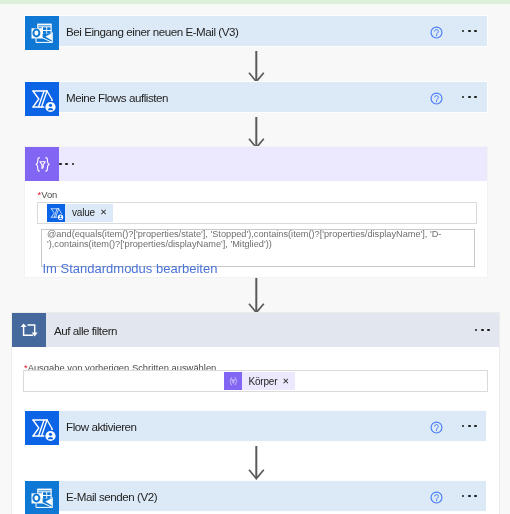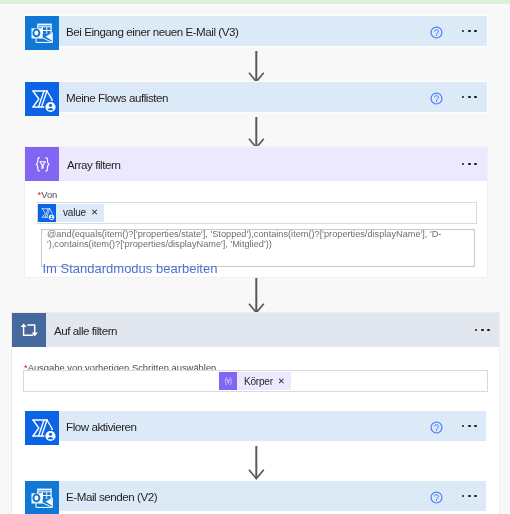--- a/index.html
+++ b/index.html
@@ -25,21 +25,21 @@
   .conn svg{display:block;}
 
   
   .xcard{position:absolute;background:#ffffff;box-shadow:0 0 0 1px #f2f2f2;}
   .xhead{display:flex;align-items:stretch;height:34px;background:#ece8fd;}
   .xtitle{flex:1;display:flex;align-items:center;padding-left:8px;font-size:11.6px;
           letter-spacing:-0.45px;color:#201f1e;}
   .req-label{font-size:9.4px;color:#4b4a48;line-height:11px;white-space:nowrap;}
   .req-label .star{color:#e81123;}
   .tokenfield{border:1px solid #dadada;background:#fff;height:22px;display:flex;align-items:center;
-              box-sizing:border-box;}
+              box-sizing:border-box;padding-left:9px;}
   .token{display:flex;align-items:center;height:18px;background:#dce9f8;}
   .token .tic{width:18px;height:18px;flex:0 0 18px;position:relative;}
   .token .tic svg{position:absolute;left:0;top:0;}
   .token .tlabel{font-size:10px;color:#201f1e;padding:0 5px 0 7px;letter-spacing:-0.2px;}
   .token .tx{font-size:8.5px;color:#201f1e;padding-right:6px;line-height:1;}
   .exprbox{border:1px solid #c9c9c9;background:#fff;box-sizing:border-box;font-size:9.2px;
            color:#6e6e6e;padding:0 3px 0 5px;line-height:10.8px;overflow:hidden;
            white-space:pre-wrap;word-break:break-all;}
   .stdlink{font-size:13px;color:#4a73d6;}
 
@@ -171,21 +171,20 @@
   </svg>
 </div>
 
 <div class="xcard" style="left:25px;top:147px;width:462px;height:130px;">
   <div class="xhead">
     <div class="icon-box" style="background:#8265f3;">
       <svg width="34" height="34" viewBox="0 0 34 34">
           <use href="#ic-filter"></use>
         </svg>
     </div>
-    <div class="xtitle">Array filtern</div>
     <div class="card-actions">
       <span class="dots">
           <i></i>
           <i></i>
           <i></i>
         </span>
     </div>
   </div>
 
   <div class="req-label" style="position:absolute;left:12.5px;top:42px;">

